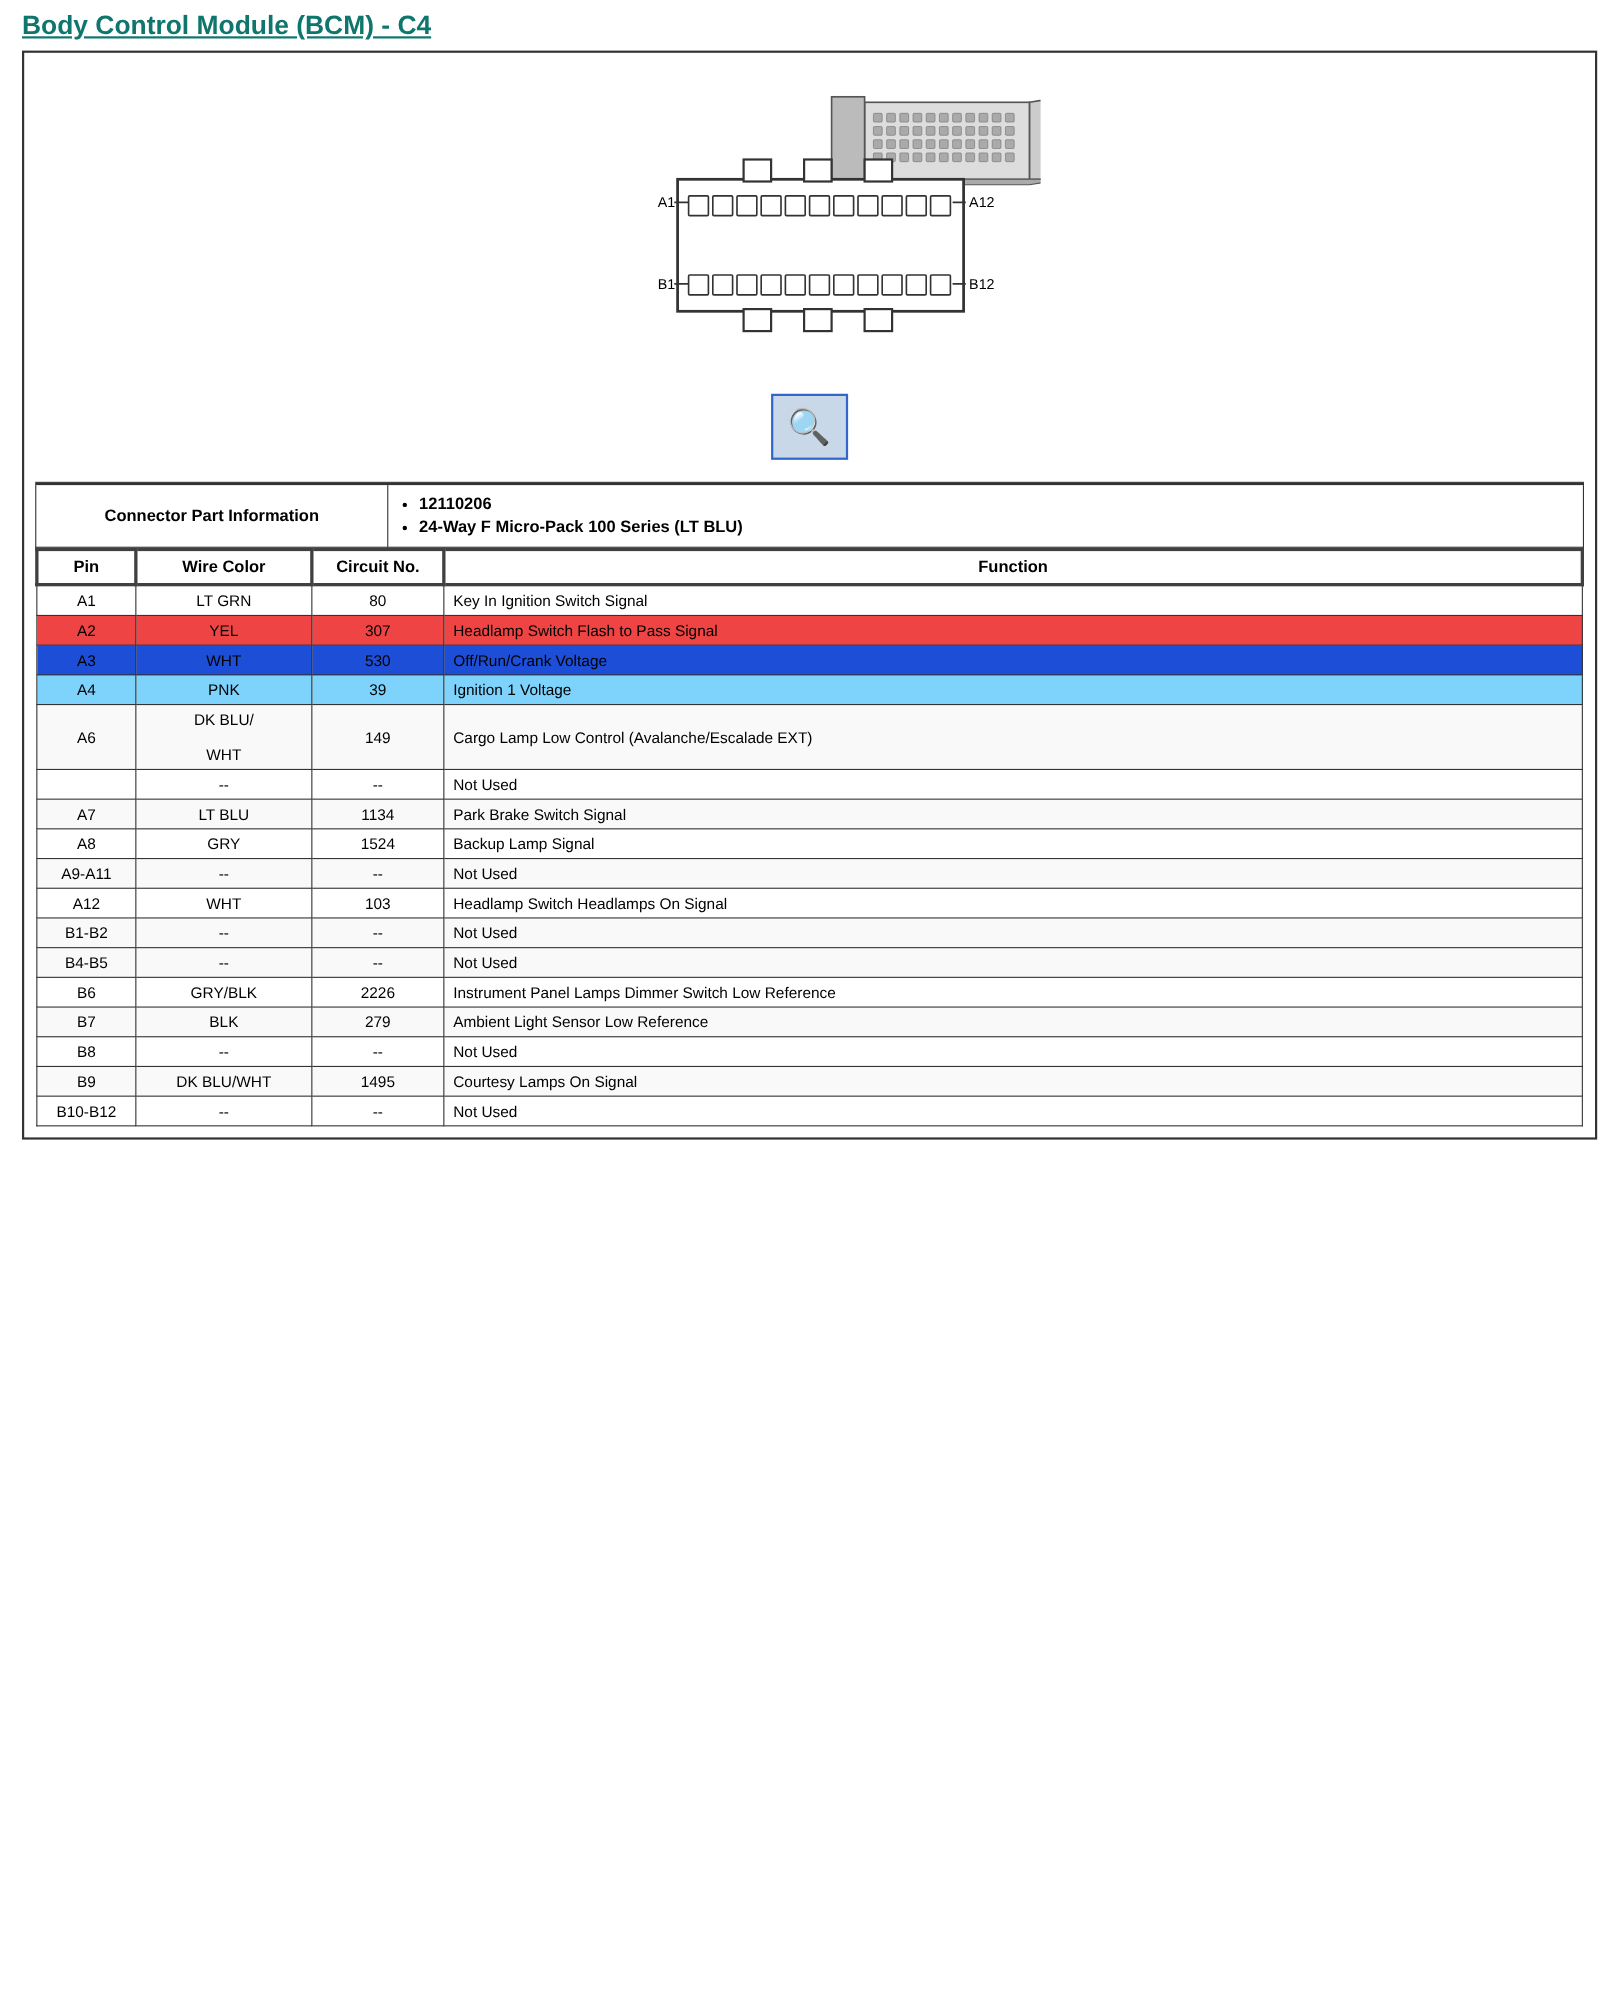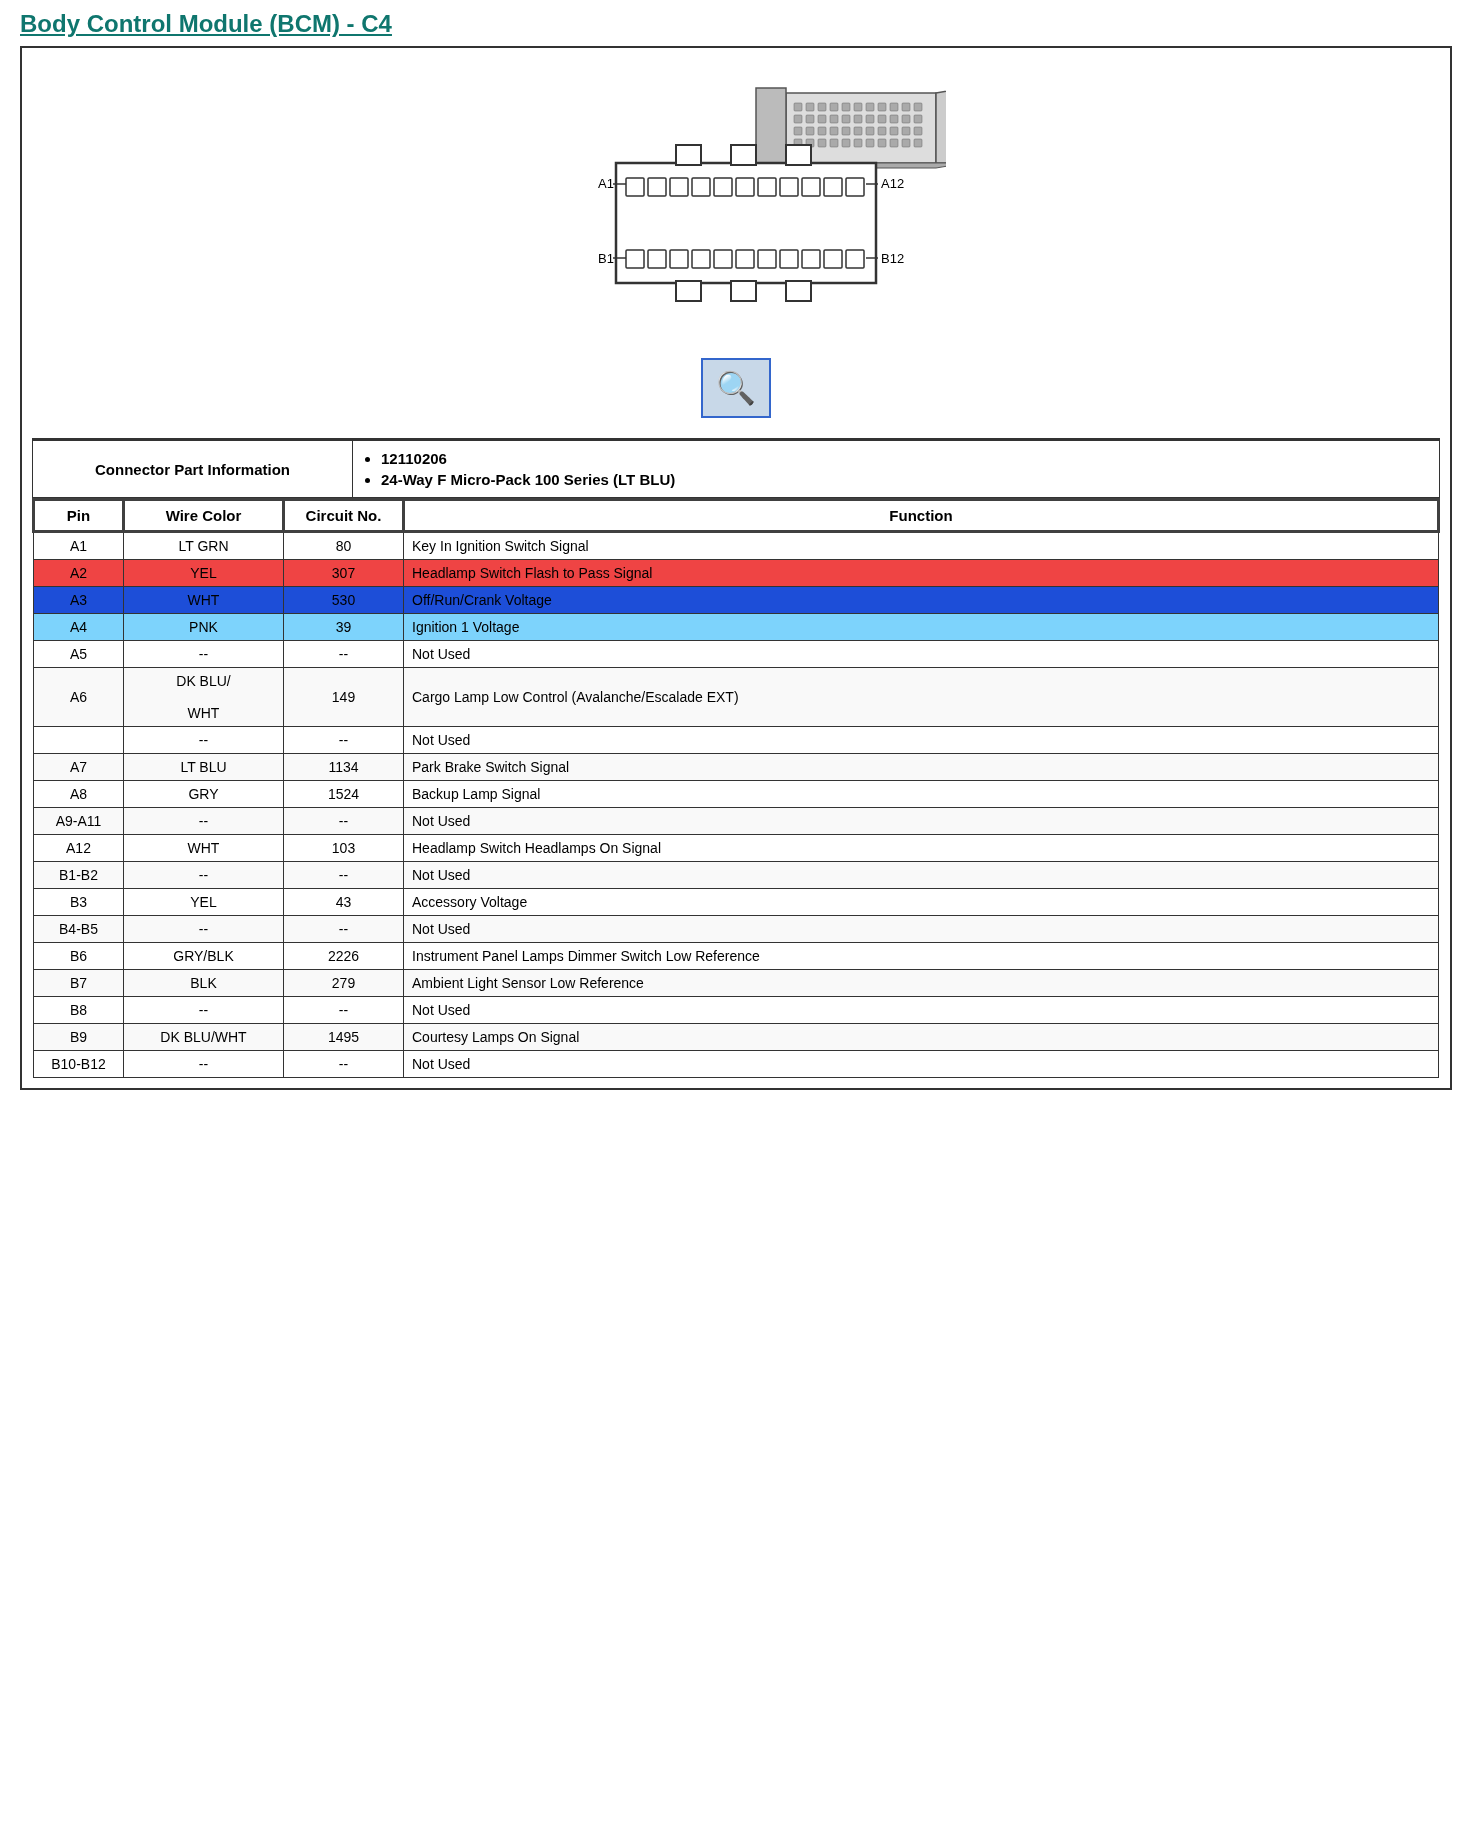--- a/index.html
+++ b/index.html
@@ -281,26 +281,20 @@
           <td style="white-space: pre-line;">WHT</td>
           <td>530</td>
           <td class="func-cell">Off/Run/Crank Voltage</td>
         </tr>
         <tr style="background: #7dd3fc; border-radius: 11px;">
           <td>A4</td>
           <td style="white-space: pre-line;">PNK</td>
           <td>39</td>
           <td class="func-cell">Ignition 1 Voltage</td>
         </tr>
-        <tr style="background: rgb(255, 255, 255);">
-          <td>A5</td>
-          <td style="white-space: pre-line;">--</td>
-          <td>--</td>
-          <td class="func-cell">Not Used</td>
-        </tr>
         <tr style="background: rgb(249, 249, 249);">
           <td>A6</td>
           <td style="white-space: pre-line;">DK BLU/
 
 WHT</td>
           <td>149</td>
           <td class="func-cell">Cargo Lamp Low Control (Avalanche/Escalade EXT)</td>
         </tr>
         <tr style="background: rgb(255, 255, 255);">
           <td></td>
@@ -331,26 +325,20 @@
           <td style="white-space: pre-line;">WHT</td>
           <td>103</td>
           <td class="func-cell">Headlamp Switch Headlamps On Signal</td>
         </tr>
         <tr style="background: rgb(249, 249, 249);">
           <td>B1-B2</td>
           <td style="white-space: pre-line;">--</td>
           <td>--</td>
           <td class="func-cell">Not Used</td>
         </tr>
-        <tr style="background: rgb(255, 255, 255);">
-          <td>B3</td>
-          <td style="white-space: pre-line;">YEL</td>
-          <td>43</td>
-          <td class="func-cell">Accessory Voltage</td>
-        </tr>
         <tr style="background: rgb(249, 249, 249);">
           <td>B4-B5</td>
           <td style="white-space: pre-line;">--</td>
           <td>--</td>
           <td class="func-cell">Not Used</td>
         </tr>
         <tr style="background: rgb(255, 255, 255);">
           <td>B6</td>
           <td style="white-space: pre-line;">GRY/BLK</td>
           <td>2226</td>

